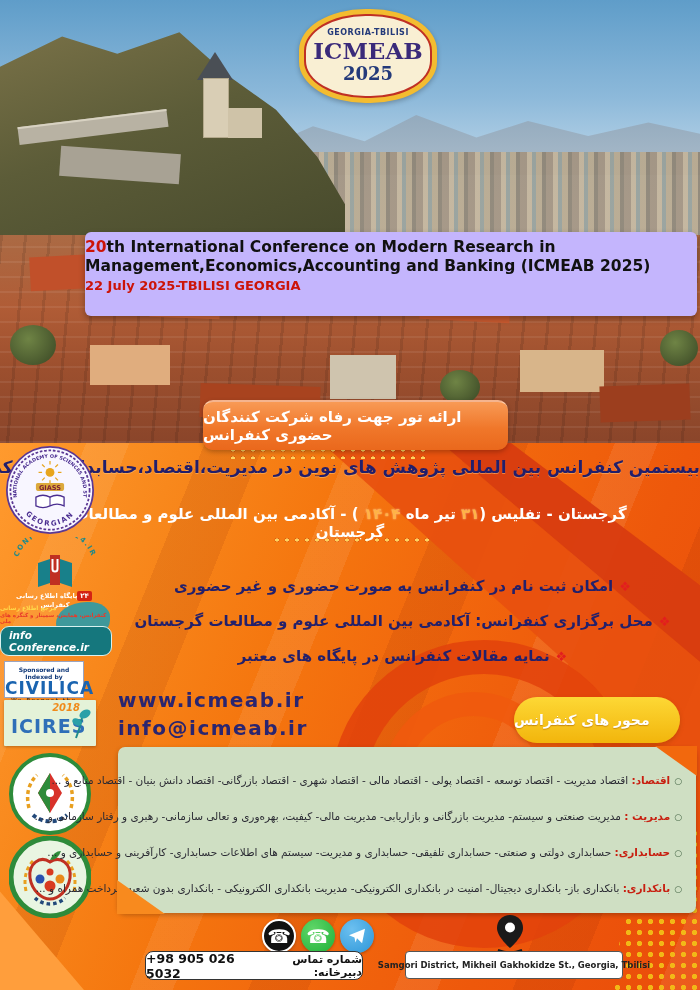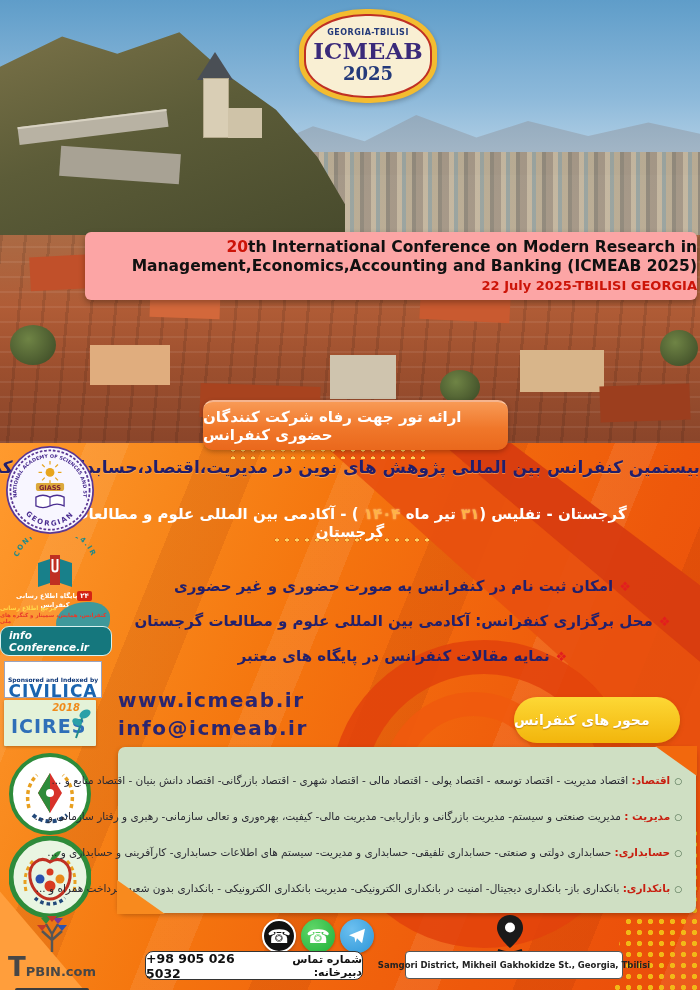--- a/index.html
+++ b/index.html
@@ -21,21 +21,21 @@
   .tree{position:absolute;border-radius:50%;background:radial-gradient(circle at 40% 35%,#6f8445,#46552c 75%);}
 
   
   .badge{position:absolute;left:299px;top:9px;width:138px;height:94px;background:#f3bc30;border-radius:48% 48% 48% 48%/44% 44% 44% 44%;box-shadow:0 2px 5px rgba(0,0,0,.25);z-index:2;}
   .badge-in{position:absolute;inset:5px;background:#f9efd3;border:2px solid #c03024;border-radius:inherit;text-align:center;}
   .badge-region{margin-top:12px;font-size:8px;font-weight:bold;color:#243a7a;letter-spacing:.5px;}
   .badge-name{font-family:"DejaVu Serif",serif;font-size:23px;font-weight:bold;color:#3a2a7a;line-height:1.05;margin-top:2px;}
   .badge-year{font-family:"DejaVu Serif",serif;font-size:18px;font-weight:bold;color:#243a7a;}
 
   
-  .banner{position:absolute;left:85px;top:232px;width:612px;height:68px;background:#fca5a5;border-radius:6px;z-index:2;text-align:right;box-shadow:0 3px 6px rgba(0,0,0,.3);padding-top:6px;box-sizing:border-box;}
+  .banner{position:absolute;left:85px;top:232px;width:612px;height:84px;background:#c4b5fd;border-radius:6px;z-index:2;text-align:left;box-shadow:0 3px 6px rgba(0,0,0,.3);padding-top:6px;box-sizing:border-box;}
   .bl1,.bl2{font-size:15.5px;font-weight:bold;color:#111;line-height:1.25;}
   .bl1 .rednum{color:#cc1408;}
   .bl3{font-size:13px;font-weight:bold;color:#cc1408;margin-top:1px;}
 
   
   .ribbon{position:absolute;left:203px;top:392px;width:305px;height:48px;z-index:2;background:linear-gradient(180deg,#f89a55 0%,#f0772a 55%,#ea681c 100%);border-radius:10px;border-top:2px solid rgba(255,255,255,.5);display:flex;align-items:center;justify-content:center;box-shadow:0 2px 5px rgba(0,0,0,.25);margin-top:8px;}
   .ribbon span{color:#fff;font-weight:bold;font-size:15px;}
 
   
   .orange{position:absolute;left:0;top:443px;width:700px;height:547px;background:linear-gradient(112deg,#ff9a2e 0%,#f8881c 20%,#f5770f 38%,#f2680d 55%,#ee580b 75%,#ea4c0a 100%);z-index:0;}
@@ -60,21 +60,21 @@
   .logo{z-index:2;}
   .seal-giass{left:6px;top:446px;width:88px;height:88px;}
   .c24{left:4px;top:537px;width:102px;height:66px;text-align:center;}
   .c24-label{font-size:6.5px;font-weight:bold;color:#fff;direction:rtl;margin-top:-2px;}
   .c24-badge{display:inline-block;background:#d42313;color:#fff;font-weight:bold;font-size:7px;padding:1px 3px;border-radius:2px;margin-right:2px;}
   .infoconf{left:0px;top:604px;width:112px;height:56px;text-align:left;}
   .infoblob{position:absolute;right:2px;top:-2px;width:54px;height:38px;background:#2a9aa8;border-radius:60% 40% 55% 45%;opacity:.9;}
   .ic1{position:relative;font-size:6px;font-weight:bold;color:#ffd94a;direction:rtl;}
   .ic2{position:relative;font-size:5.5px;font-weight:bold;color:#e83a2a;direction:rtl;margin:1px 0 2px;}
   .icbox{position:relative;display:inline-block;background:#15777d;color:#fff;border:1px solid #d8f2f0;border-radius:9px;padding:2px 8px;font-size:10.5px;font-weight:bold;font-style:italic;}
-  .civilica{left:4px;top:661px;width:98px;height:37px;background:#fff;border:1px solid #9aa4c0;text-align:center;padding-top:14px;box-sizing:border-box;}
+  .civilica{left:4px;top:661px;width:80px;height:37px;background:#fff;border:1px solid #9aa4c0;text-align:center;padding-top:4px;box-sizing:border-box;}
   .cv1{font-size:6px;font-weight:bold;color:#123a7a;}
   .cv2{font-size:17px;font-weight:bold;color:#1a64b0;letter-spacing:1px;line-height:1;}
   .cv3{font-size:5.5px;color:#222;letter-spacing:1.6px;}
   .icires{left:4px;top:700px;width:92px;height:46px;background:#e4f2d8;border-radius:1px;box-shadow:0 1px 3px rgba(0,0,0,.25);}
   .ir-year{position:absolute;right:16px;top:2px;font-size:10px;font-weight:bold;font-style:italic;color:#f08a1a;}
   .ir-name{position:absolute;left:7px;top:15px;font-size:19px;font-weight:bold;color:#2f6fb8;letter-spacing:1px;}
   .fed{border-radius:50%;}
   .fed1{left:9px;top:753px;width:82px;height:82px;}
   .fed2{left:9px;top:836px;width:82px;height:82px;}
   .tpbin{left:4px;top:916px;width:96px;height:72px;text-align:center;}
@@ -265,32 +265,20 @@
       <path d="M41 26 c10 -7 22 2 20 16 c-2 13 -12 21 -20 21 c-8 0 -18 -8 -20 -21 c-2 -14 10 -23 20 -16 z" stroke="#c03022" stroke-width="3" fill="none"></path>
       <path d="M41 24 q4 -9 11 -9 q-3 9 -11 9 z" fill="#2e8b3a"></path>
       <circle cx="41" cy="50" r="5.5" fill="#d83a20"></circle>
       <circle cx="31" cy="43" r="4.5" fill="#2a52b0"></circle>
       <circle cx="51" cy="43" r="4.5" fill="#e88a1a"></circle>
       <circle cx="41" cy="36" r="3.5" fill="#d83a20"></circle>
       <path d="M26 62 A 22 22 0 0 0 56 62" stroke="#23497a" stroke-width="3.5" fill="none" stroke-dasharray="3.5 3"></path>
     </svg>
   </div>
 
-  <div class="abs logo tpbin">
-    <svg width="64" height="36" viewBox="0 0 64 36">
-      <path d="M32 36 V16 M32 24 L22 15 M32 24 L42 15 M32 18 L26 8 M32 18 L38 8" stroke="#555" stroke-width="2.4" fill="none"></path>
-      <polygon points="22,15 17,9 27,9" fill="#c23a2a"></polygon>
-      <polygon points="42,15 37,9 47,9" fill="#2a52b0"></polygon>
-      <polygon points="26,8 21,2 31,2" fill="#2e8b3a"></polygon>
-      <polygon points="38,8 33,2 43,2" fill="#7a3a9a"></polygon>
-      <polygon points="32,6 27,0 37,0" fill="#c23a2a"></polygon>
-    </svg>
-    <div class="tp-text"><span class="tp-init">T</span><span class="tp-rest">PBIN.com</span></div>
-    <div class="tp-bar">Sponsored And Indexed</div>
-  </div>
 
   <div class="weblink">www.icmeab.ir</div>
   <div class="maillink">info@icmeab.ir</div>
   <div class="pill">
       <span>محور های کنفرانس</span>
     </div>
 
   <div class="topics">
     <div class="tcorner-tr"></div>
     <div class="tcorner-bl"></div>

